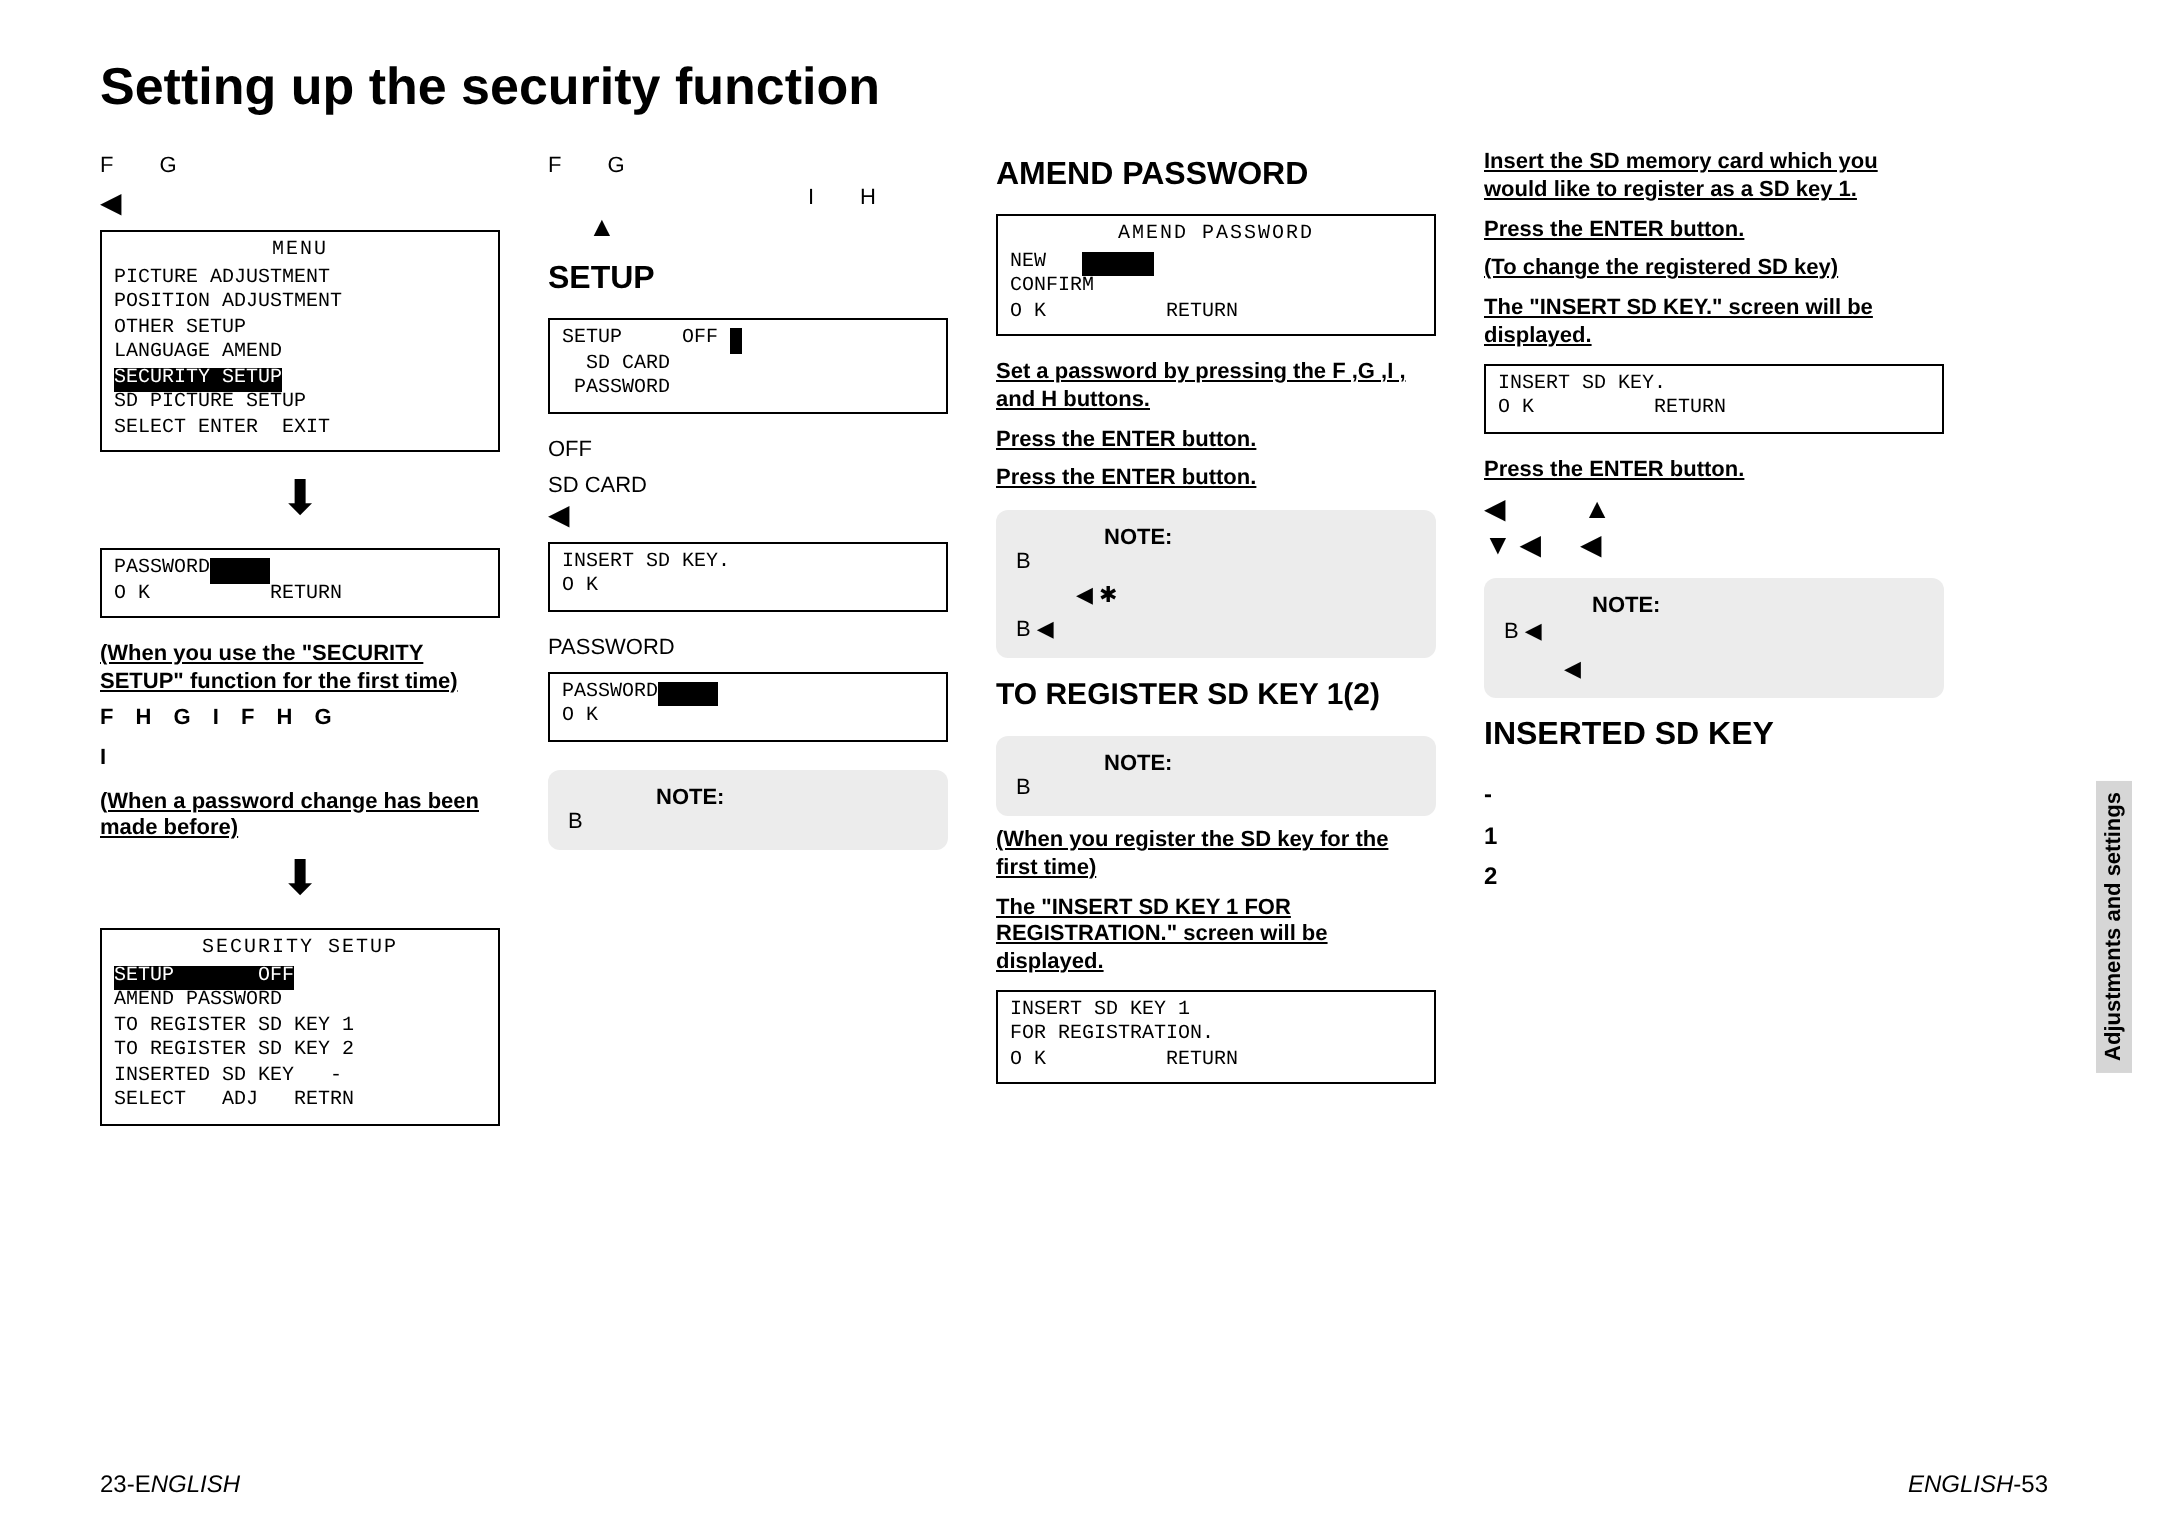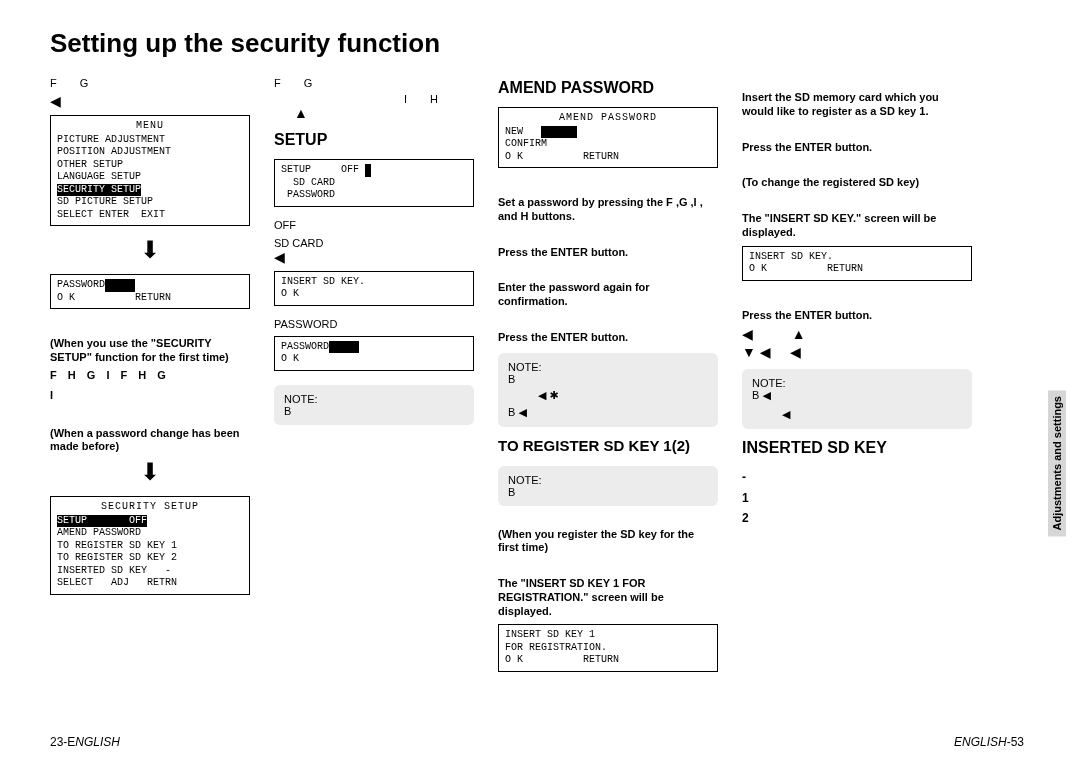--- a/index.html
+++ b/index.html
@@ -10,24 +10,24 @@
   .c1 { width: 200px; }
   .c2 { width: 200px; }
   .c3 { width: 220px; }
   .c4 { width: 230px; }
   .osd { border: 1px solid #000; font-family: "Courier New", monospace; font-size: 10px; line-height: 1.25; padding: 4px 6px; margin: 6px 0; background: #fff; }
   .osd .row { white-space: pre; }
   .osd .hl { background: #000; color: #fff; display: inline-block; }
   .osd .title { text-align: center; letter-spacing: 1px; margin-bottom: 1px; }
   .block-title { font-size: 16px; font-weight: bold; margin: 10px 0 4px 0; text-transform: uppercase; }
   .sub { font-size: 11px; font-weight: normal; margin-top: 6px; text-transform: uppercase; }
-  .instr { font-size: 11px; font-weight: bold; margin-top: 22px; line-height: 1.25; }
+  .instr { font-size: 11px; font-weight: bold; margin-top: 6px; line-height: 1.25; text-decoration: underline; }
   .plain { font-size: 11px; margin-top: 4px; line-height: 1.25; }
   .note-box { background: #ececec; border-radius: 6px; font-size: 11px; padding: 8px 10px; margin-top: 8px; }
-  .note-box .nh { font-weight: normal; }
+  .note-box .nh { font-weight: bold; margin-left: 44px; }
   .arrow-down { text-align: center; font-size: 24px; line-height: 1; margin: 6px 0; }
   .tri { font-size: 14px; }
   .letters { font-size: 11px; margin: 4px 0; letter-spacing: 4px; font-weight: bold; }
   .footer { position: absolute; bottom: 16px; font-size: 12px; font-style: italic; }
   .footer.left { left: 50px; }
   .footer.right { right: 56px; }
   .side-tab { position: absolute; right: 14px; top: 390px; background: #d6d6d6; font-size: 11px; font-weight: bold; padding: 6px 3px; writing-mode: vertical-rl; transform: rotate(180deg); }
   .mini-list { font-size: 12px; font-weight: bold; line-height: 1.7; margin-top: 6px; }
   .fgih { font-size: 11px; letter-spacing: 10px; margin: 8px 0 4px 0; }
   .ih  { font-size: 11px; text-align: right; padding-right: 26px; letter-spacing: 10px;}
@@ -41,21 +41,21 @@
 
   <div class="col c1">
     <div class="fgih">F     G</div>
     <div class="tri">◀</div>
 
     <div class="osd">
       <div class="title">MENU</div>
       <div class="row">PICTURE ADJUSTMENT</div>
       <div class="row">POSITION ADJUSTMENT</div>
       <div class="row">OTHER SETUP</div>
-      <div class="row">LANGUAGE SETUP</div>
+      <div class="row">LANGUAGE AMEND</div>
       <div class="row hl">SECURITY SETUP</div>
       <div class="row">SD PICTURE SETUP</div>
       <div class="row">SELECT ENTER  EXIT</div>
     </div>
 
     <div class="arrow-down">⬇</div>
 
     <div class="osd">
       <div class="row"><span>PASSWORD</span><span class="hl">&nbsp;&nbsp;&nbsp;&nbsp;&nbsp;</span></div>
       <div class="row">O K          RETURN</div>
@@ -119,21 +119,20 @@
 
     <div class="osd">
       <div class="title">AMEND PASSWORD</div>
       <div class="row"><span>NEW</span>&nbsp;&nbsp;&nbsp;<span class="hl">&nbsp;&nbsp;&nbsp;&nbsp;&nbsp;&nbsp;</span></div>
       <div class="row">CONFIRM</div>
       <div class="row">O K          RETURN</div>
     </div>
 
     <div class="instr">Set a password by pressing the F ,G ,I  , and H  buttons.</div>
     <div class="instr">Press the ENTER button.</div>
-    <div class="instr">Enter the password again for confirmation.</div>
     <div class="instr">Press the ENTER button.</div>
 
     <div class="note-box">
       <div class="nh">NOTE:</div>
       <div>B</div>
       <div style="margin:4px 0 4px 30px">◀  ✱</div>
       <div>B ◀</div>
     </div>
 
     <div class="block-title" style="font-size:15px">TO REGISTER SD KEY 1(2)</div>

